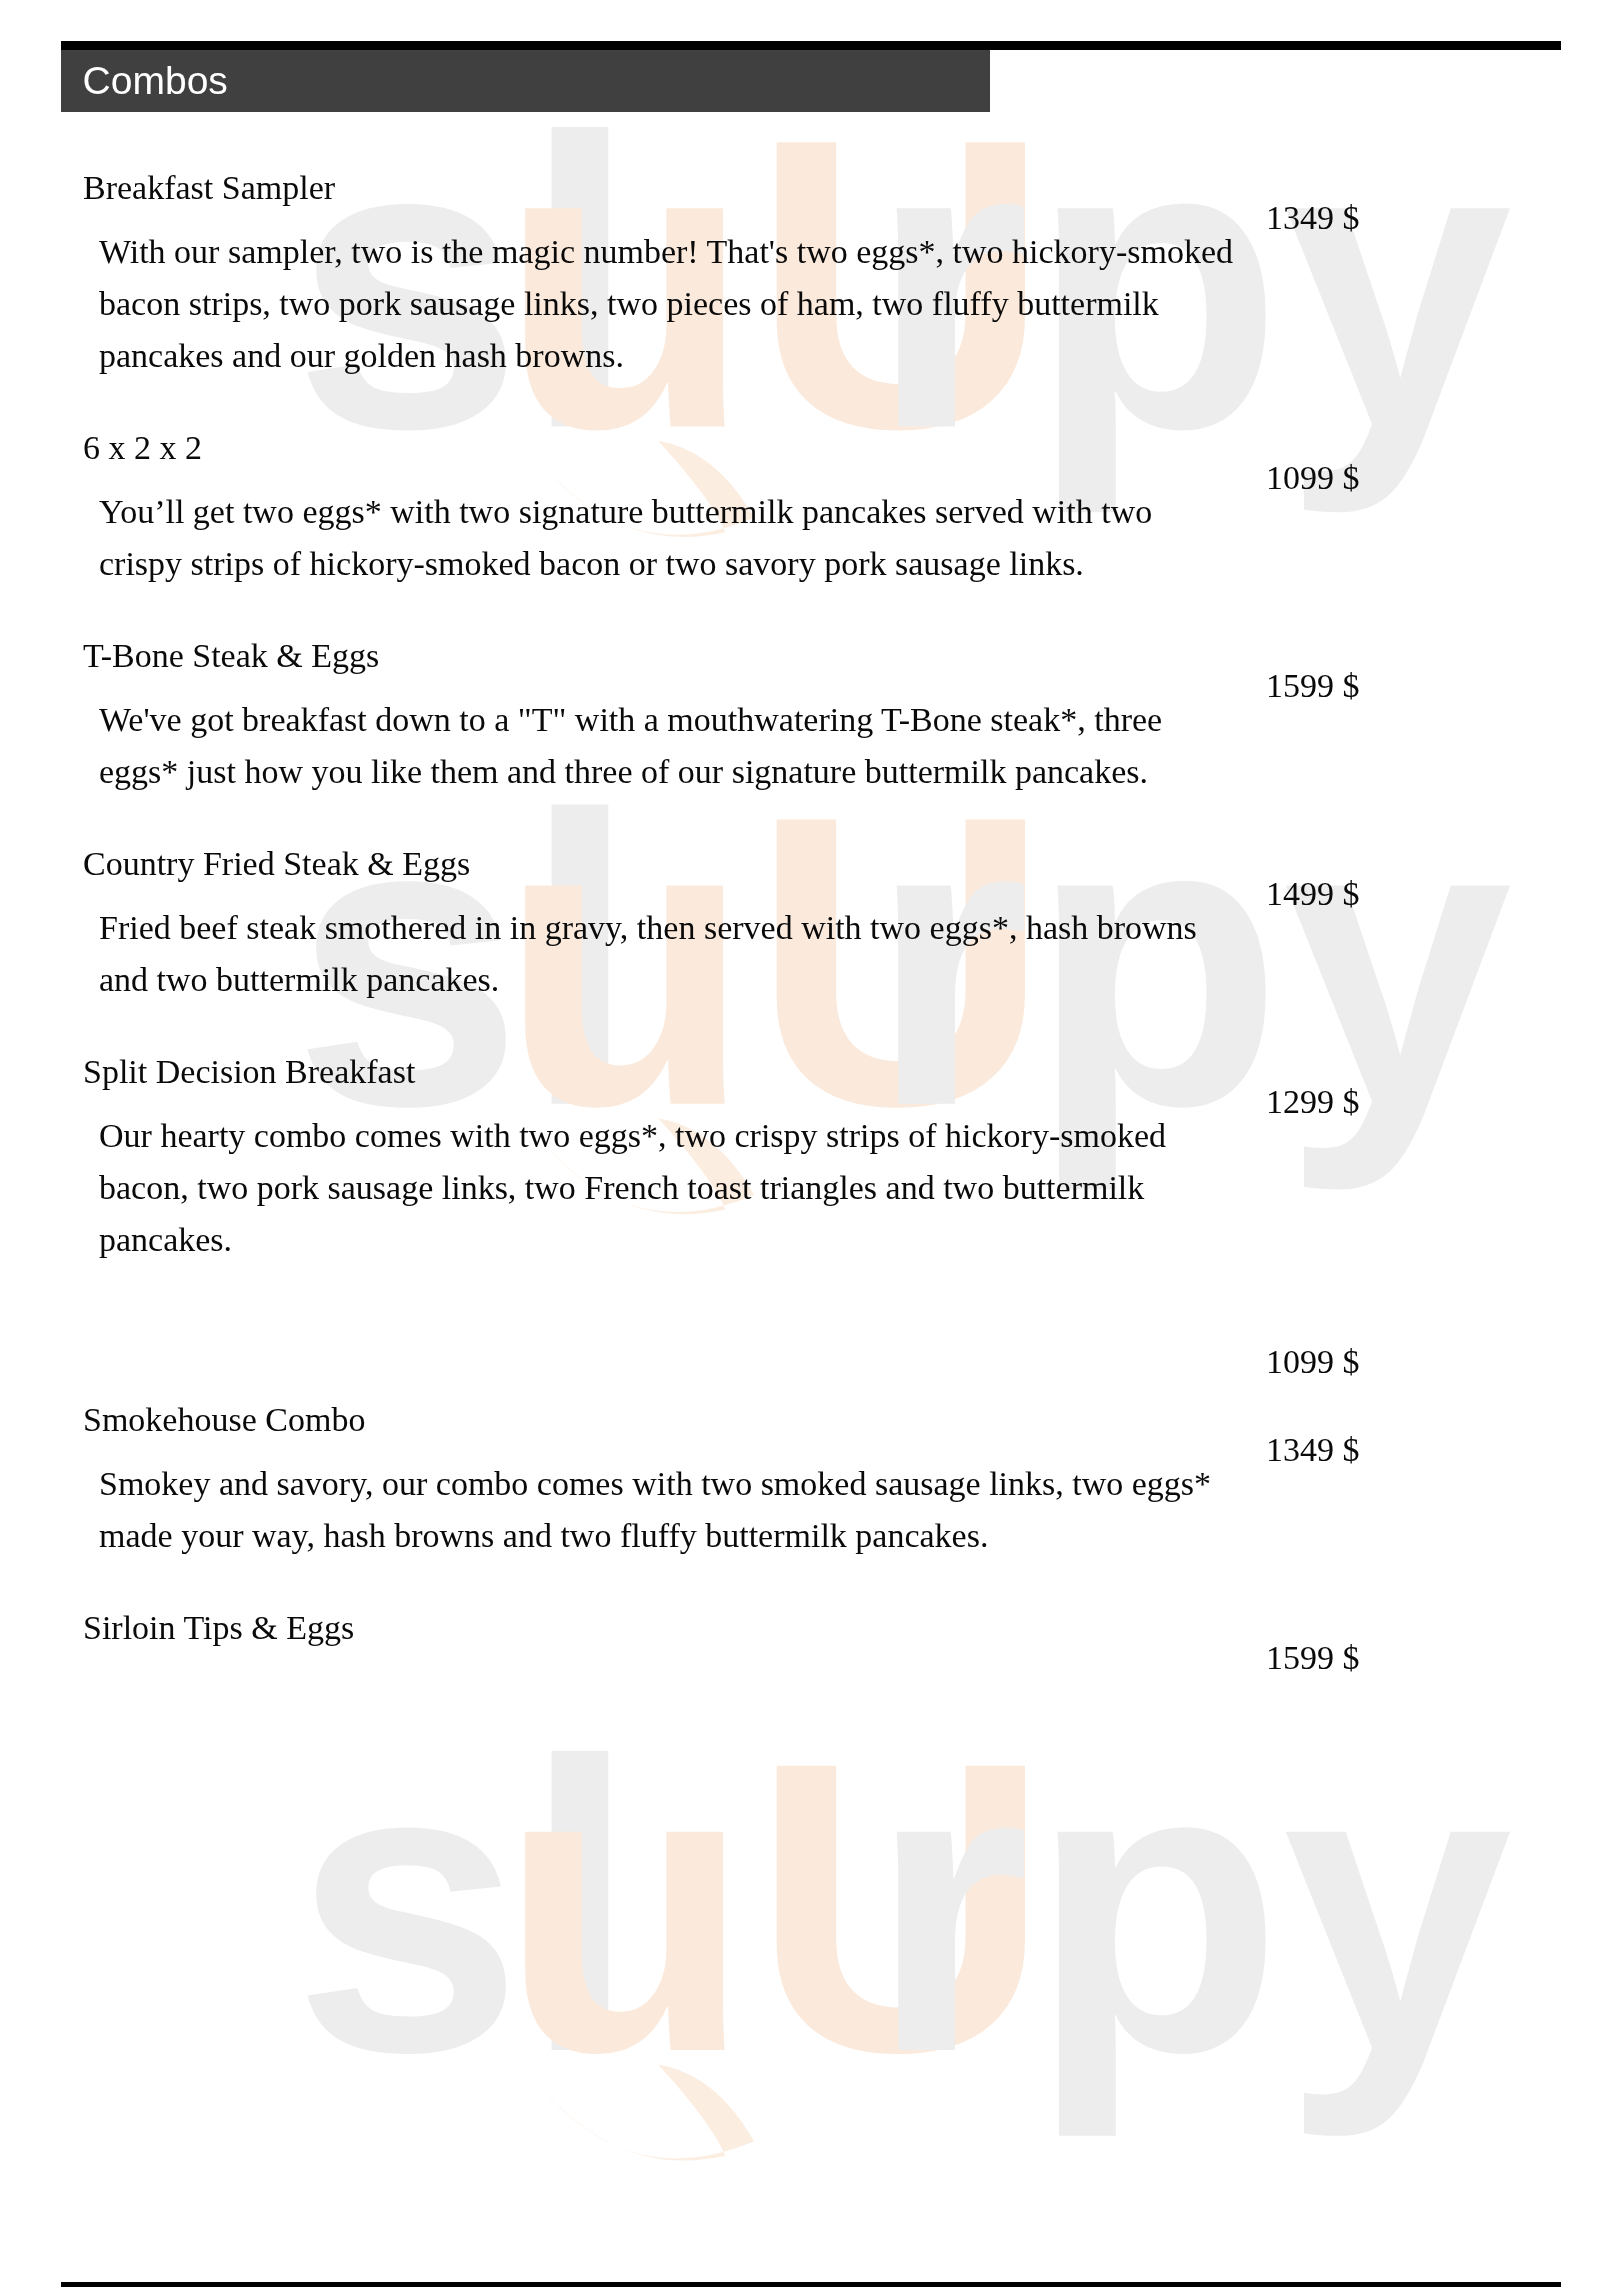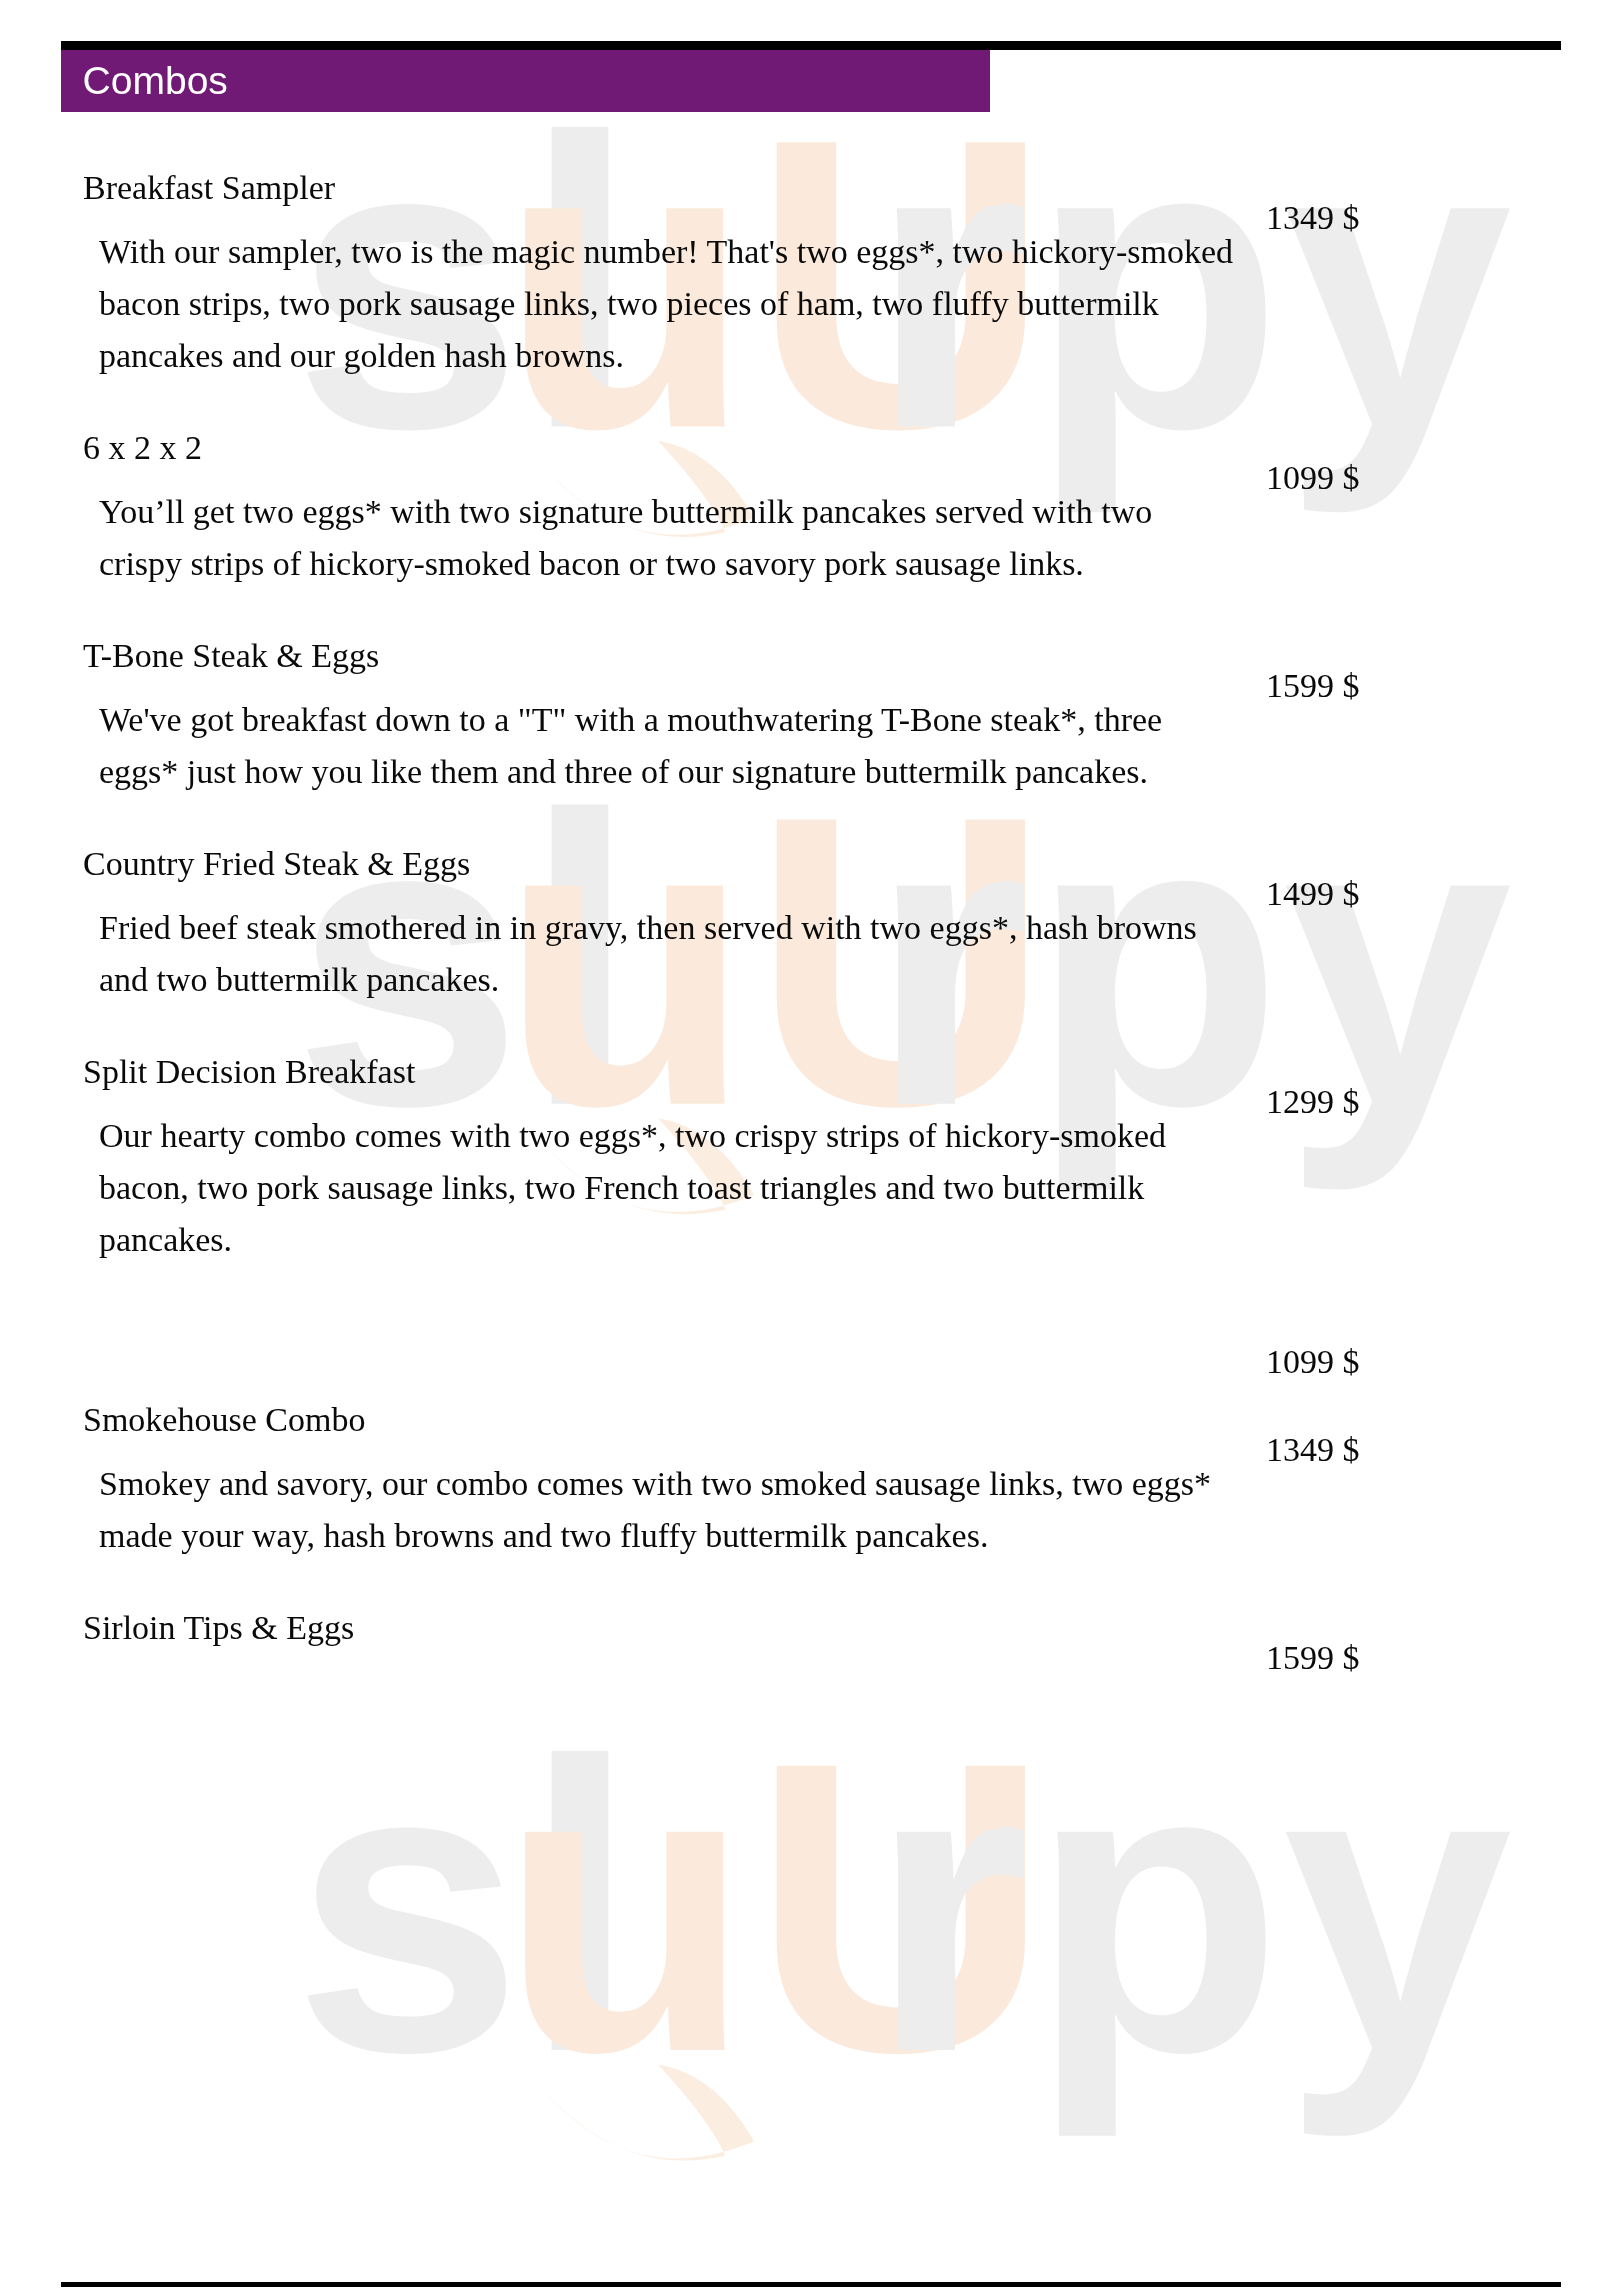--- a/index.html
+++ b/index.html
@@ -53,21 +53,21 @@
     height: 4.9px;
     background: #000000;
   }
 
   .section-header {
     position: absolute;
     left: 61px;
     top: 50px;
     width: 929px;
     height: 62px;
-    background: #701a75;
+    background: #404040;
     box-sizing: border-box;
   }
   .section-header-title {
     position: absolute;
     left: 21.6px;
     top: 5.9px;
     font-family: "Liberation Sans", "DejaVu Sans", sans-serif;
     font-size: 39px;
     line-height: 49px;
     color: #ffffff;

